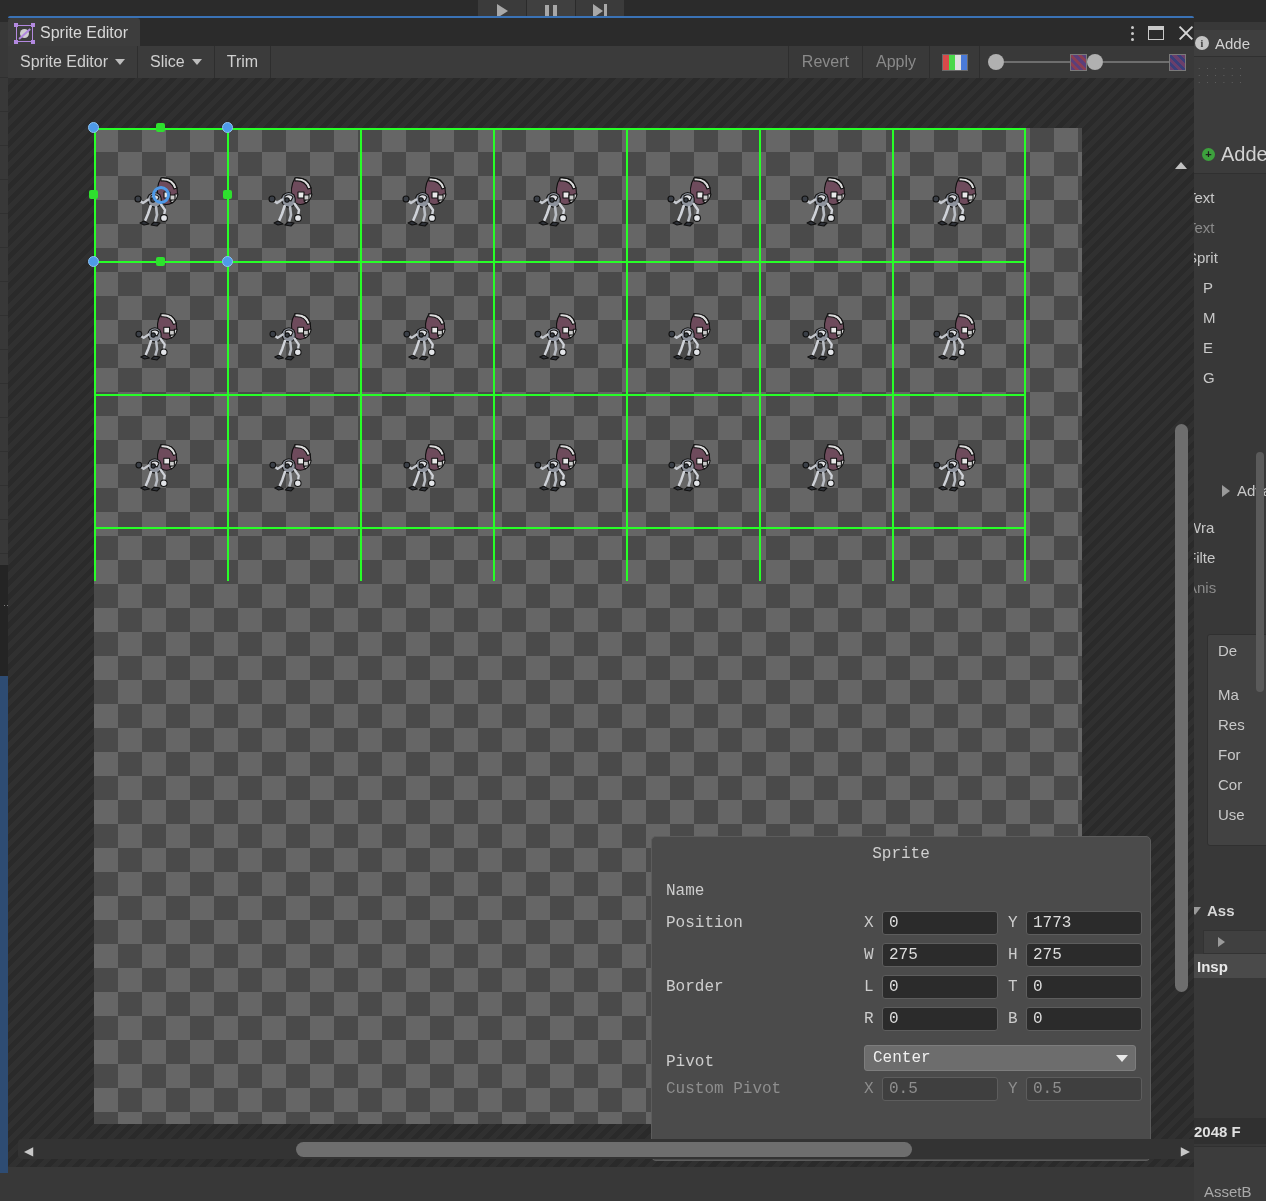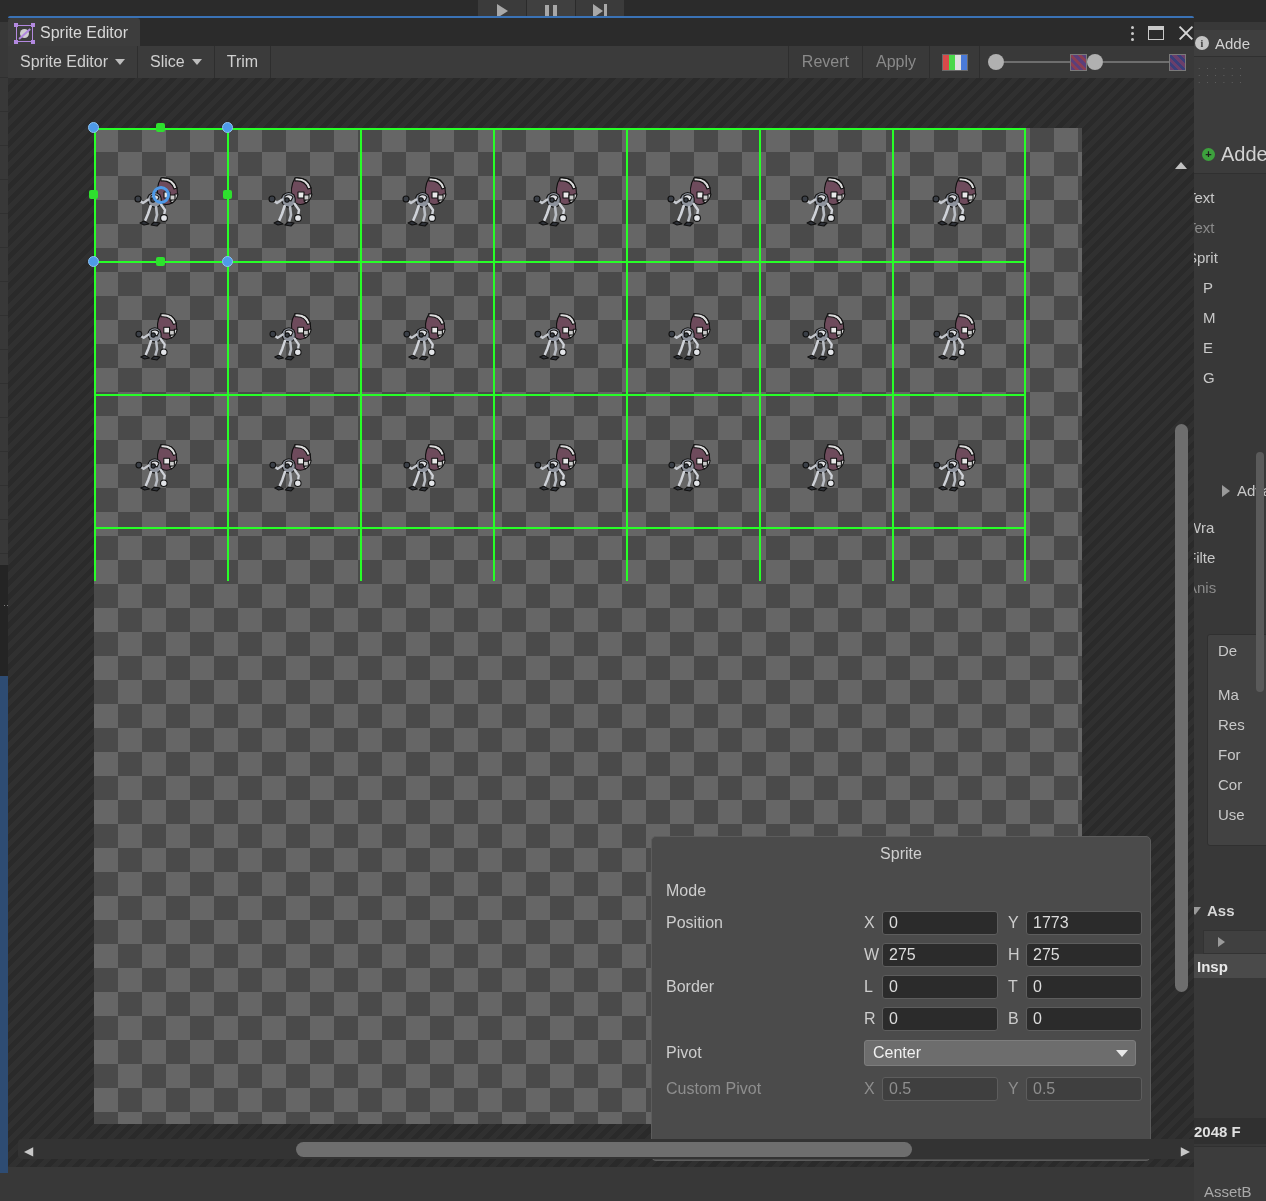--- a/index.html
+++ b/index.html
@@ -137,21 +137,21 @@
   .vsb .up{ top:0; }
   .arrU{ width:0;height:0;border-left:6px solid transparent;border-right:6px solid transparent;border-bottom:7px solid #c2c2c2;}
   .vsb .thumb{ position:absolute; left:1px; top:262px; width:13px; height:568px; background:#6e6e6e; border-radius:7px;}
   .hsb{ position:absolute; left:10px; bottom:8px; width:1178px; height:20px; background:#333333; border-radius:4px;}
   .hsb .thumb{ position:absolute; left:278px; top:3px; width:616px; height:15px; background:#6e6e6e; border-radius:8px;}
   .hsb .l,.hsb .r{ position:absolute; top:5px; color:#c8c8c8; font-size:12px;}
   .hsb .l{ left:6px;} .hsb .r{ right:6px;}
 
   
   .sprpanel{ position:absolute; left:651px; top:836px; width:500px; height:325px;
-             background:#4b4b4b; border:1px solid #5c5c5c; border-radius:5px; }
+             background:#4b4b4b; border:1px solid #5c5c5c; border-radius:5px;font-family:Liberation Mono, monospace; }
   .sprpanel .ttl{ text-align:center; color:#cfcfcf; font-size:16px; padding-top:8px;}
   .frow{ display:flex; align-items:center; height:32px; padding-left:14px; }
   .flabel{ width:198px; color:#cdcdcd; font-size:16px;}
   .flabel.dim{ color:#8e8e8e;}
   .axis{ width:18px; color:#cdcdcd; font-size:16px; }
   .axis.dim{ color:#8e8e8e;}
   .fld{ height:24px; background:#2b2b2b; border:1px solid #5d5d5d; border-radius:3px;
         color:#dcdcdc; font-size:16px; display:flex;align-items:center; padding-left:6px; }
   .fld.dim{ color:#8e8e8e; background:#3f3f3f;}
   .fld.wide{ width:272px; }
@@ -868,21 +868,21 @@
       <div class="hdl sq" style="left:62px;bottom:-5px;"></div>
       <div class="hdl sq" style="left:-5px;top:62px;"></div>
       <div class="hdl sq" style="right:-5px;top:62px;"></div>
       <div class="pivot" style="left:58px;top:58px;"></div>
     </div>
 
     <div class="sprpanel" style="left:643px;top:758px;">
       <div class="ttl">Sprite</div>
 
       <div class="frow" style="margin-top:12px;">
-        <div class="flabel">Mode</div>
+        <div class="flabel">Name</div>
       </div>
 
       <div class="frow">
         <div class="flabel">Position</div>
         <div class="axis">X</div>
         <div class="fld half">0</div>
         <div class="gap"></div>
         <div class="axis">Y</div>
         <div class="fld half">1773</div>
       </div>
@@ -907,21 +907,21 @@
 
       <div class="frow">
         <div class="flabel"></div>
         <div class="axis">R</div>
         <div class="fld half">0</div>
         <div class="gap"></div>
         <div class="axis">B</div>
         <div class="fld half">0</div>
       </div>
 
-      <div class="frow" style="height:36px;">
+      <div class="frow" style="height:36px;align-items:flex-end;">
         <div class="flabel">Pivot</div>
         <div class="dd">
           <span>Center</span>
           <span class="ar"></span>
         </div>
       </div>
 
 
       <div class="frow" style="height:36px;">
         <div class="flabel dim">Custom Pivot</div>

